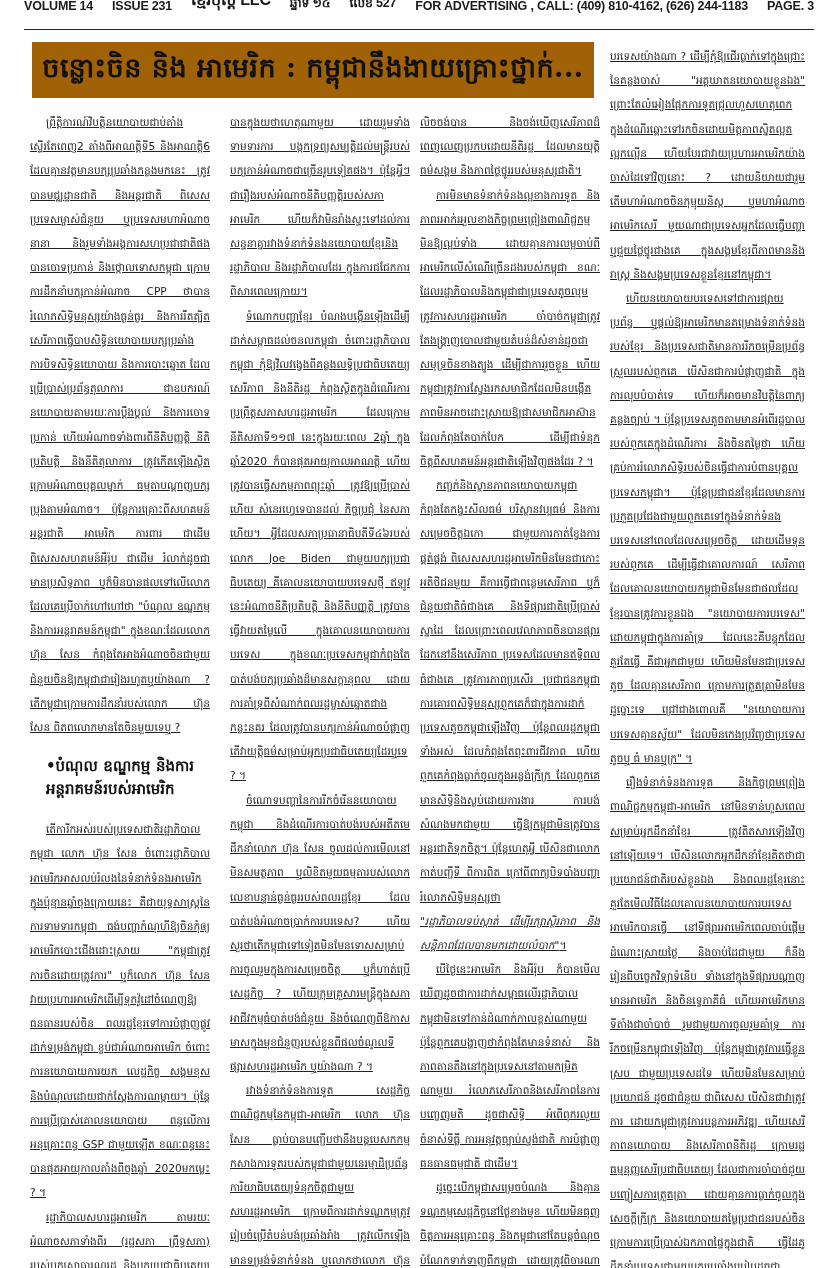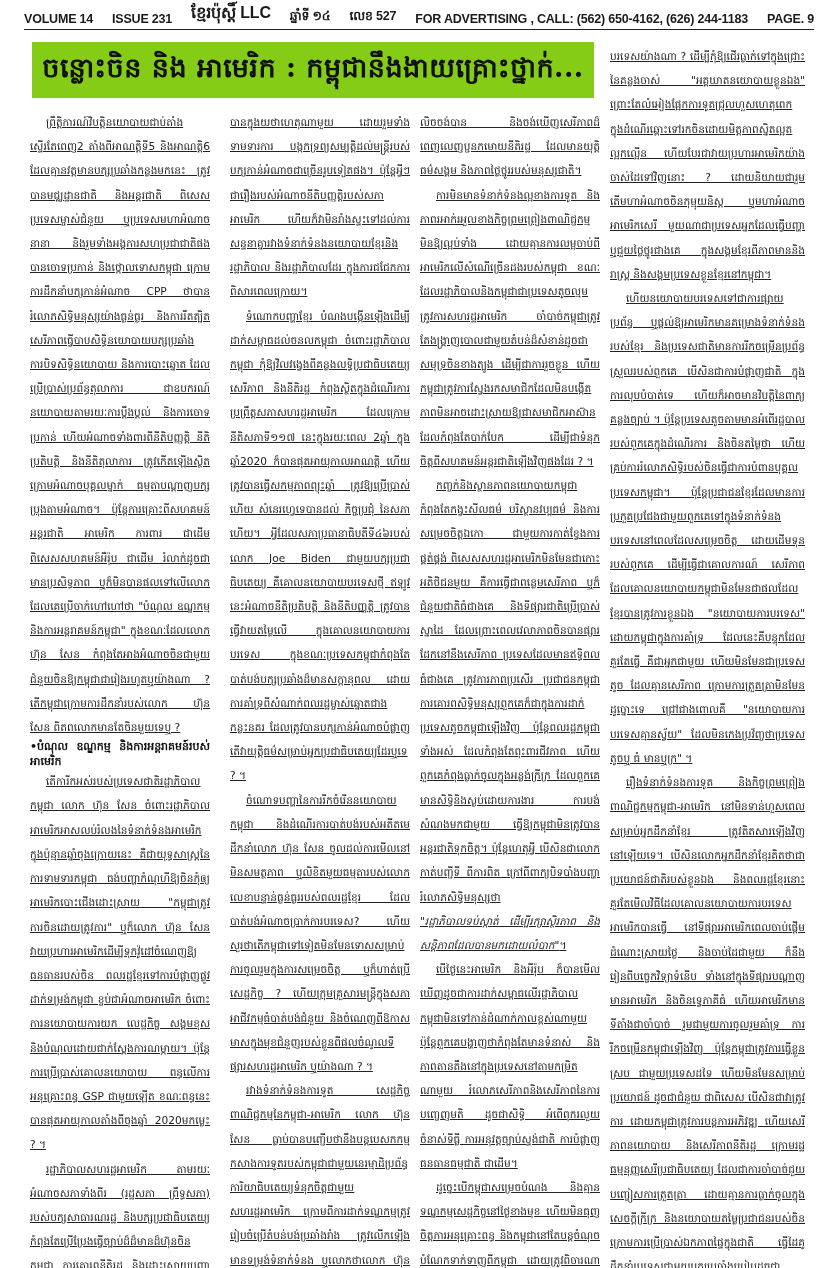--- a/index.html
+++ b/index.html
@@ -5,79 +5,79 @@
   html, body { margin: 0; padding: 0; background: #ffffff; }
   body {
     width: 823px; height: 1268px; overflow: hidden; position: relative;
     font-family: "DejaVu Sans", sans-serif; color: #1a1a1a;
   }
   .masthead {
     position: absolute; left: 24px; top: 8px; width: 790px; height: 22px;
     border-bottom: 1.5px solid #222;
     display: flex; align-items: flex-end; justify-content: space-between;
     font-family: "Liberation Sans", sans-serif; font-size: 12.5px; font-weight: bold;
-    letter-spacing: -0.2px; color: #1a1a1a; padding-bottom: 3px; box-sizing: border-box;
+    letter-spacing: -0.2px; color: #1a1a1a; padding-bottom: 16px; box-sizing: border-box;
   }
   .masthead span { white-space: nowrap; }
   .masthead .pub { font-size: 16px; }
   .headline-box {
     position: absolute; left: 32px; top: 42px; width: 562px; height: 56px;
-    background: #84cc16; display: flex; align-items: center; justify-content: center;
+    background: #a16207; display: flex; align-items: center; justify-content: center;
   }
   .headline {
     font-family: "DejaVu Serif", serif; font-weight: bold; font-size: 27px;
     color: #111; white-space: nowrap; letter-spacing: 0.5px;
   }
   .col {
     position: absolute; top: 110px; width: 180px;
     font-size: 10.6px; line-height: 24.2px; text-align: justify; color: #222;
   }
   .col.c1 { left: 30px; }
   .col.c2 { left: 230px; }
   .col.c3 { left: 420px; }
   .col.c4 { left: 610px; top: 44px; width: 195px; }
   .col p { margin: 0; text-indent: 0; text-decoration: underline; }
   .col p.ind { text-indent: 16px; }
   .subhead {
-    font-weight: bold; font-size: 11px; line-height: 15px; margin: 0; color: #111;
+    font-weight: bold; font-size: 15px; line-height: 23px; margin: 16px; color: #111;
   }
   .subhead .latin { font-family: "DejaVu Serif", serif; font-weight: bold; }
   .italic { font-style: italic; }
 </style>
 </head>
 <body>
 
 <div class="masthead">
   <span>VOLUME 14</span>
   <span>ISSUE 231</span>
   <span class="pub">ខ្មែរប៉ុស្តិ៍ LLC</span>
   <span>ឆ្នាំទី ១៤</span>
   <span>លេខ 527</span>
-  <span>FOR ADVERTISING , CALL: (562) 650-4162, (626) 244-1183</span>
-  <span>PAGE. 9</span>
+  <span>FOR ADVERTISING , CALL: (409) 810-4162, (626) 244-1183</span>
+  <span>PAGE. 3</span>
 </div>
 
 <div class="headline-box">
   <div class="headline">ចន្លោះចិន និង អាមេរិក : កម្ពុជានឹងងាយគ្រោះថ្នាក់...</div>
 </div>
 
 <div class="col c1">
     <p class="ind">ព្រឹត្តិការណ៍វិបត្តិនយោបាយជាប់តាំងស្ទើរតែពេញ2 តាំងពីអាណត្តិទី5 និងអាណត្តិ6 ដែលគ្មានវត្តមានបក្សប្រឆាំងកន្លងមកនេះ ត្រូវបានមជ្ឈដ្ឋានជាតិ និងអន្តរជាតិ ពិសេសប្រទេសម្ចាស់ជំនួយ ឬប្រទេសមហាអំណាចនានា និងរួមទាំងអង្គការសហប្រជាជាតិផង បានចោទប្រកាន់ និងថ្កោលទោសកម្ពុជា ក្រោមការដឹកនាំបក្សកាន់អំណាច CPP ថាបានរំលោភសិទ្ធិមនុស្សយ៉ាងធ្ងន់ធ្ងរ និងការរឹតត្បិតសេរីភាពធ្វើបាបសិទ្ធិនយោបាយបក្សប្រឆាំង ការបិទសិទ្ធិនយោបាយ និងការបោះឆ្នោត ដែលប្រើប្រាស់ប្រព័ន្ធតុលាការ ជាឧបករណ៍នយោបាយតាមរយៈការប្ដឹងប្ដល់ និងការចោទប្រកាន់ ហើយអំណាចទាំងពារពីនីតិបញ្ញត្តិ នីតិប្រតិបត្តិ និងនីតិតុលាការ ត្រូវកើតឡើងស្ថិតក្រោមអំណាចបុគ្គលម្នាក់ ធម្មតាបណ្ដាញបក្សប្រុងតាមអំណាច។ ប៉ុន្តែការគ្រោះពីសហគមន៍អន្តរជាតិ អាមេរិក ការពារ ជាដើម ពិសេសសហគមន៍អឺរ៉ុប ជាដើម រំលាក់ដូចជាមានប្រសិទ្ធភាព ឬក៏មិនបានផលទៅលើលោកដែលគេប្រើចាក់ហៅហៅថា "បំណុល ឧណ្ឌកម្ម និងការអន្តរាគមន៍កម្ពុជា" ក្នុងខណៈដែលលោក ហ៊ុន សែន កំពុងតែអាងអំណាចចិនជាមួយជំនួយចិនឱ្យកម្ពុជាជារៀងរហូតឬយ៉ាងណា ? តើកម្ពុជាក្រោមការដឹកនាំរបស់លោក ហ៊ុន សែន ពិតពលោកមានតែចិនមួយទេឬ ?</p>
     <div class="subhead"><span>•បំណុល ឧណ្ឌកម្ម និងការអន្តរាគមន៍របស់អាមេរិក</span></div>
     <p class="ind">តើការីកអស់របស់ប្រទេសជាតិរដ្ឋាភិបាលកម្ពុជា លោក ហ៊ុន សែន ចំពោះរដ្ឋាភិបាលអាមេរិកអាសលប់រំលងនៃទំនាក់ទំនងអាមេរិកក្នុងប៉ុន្មានឆ្នាំចុងក្រោយនេះ គឺជាយុទ្ធសាស្ត្រនៃការទាមទារកម្ពុជា ធង់បញ្ហាកំណុហីឱ្យចិនកុំឲ្យអាមេរិកបោះជើងដោះស្រាយ "កម្ពុជាត្រូវការចិនដោយត្រូវការ" ឬក៏លោក ហ៊ុន សែន វាយប្រហារអាមេរិកដើម្បីទុកវ៉ូដៅចំណេញឱ្យធនធានរបស់ចិន ពលរដ្ឋខ្មែរទៅការបំផ្លាញផ្លូវដាក់ទម្រង់កម្ពុជា ខ្ចប់ជាអំណាចអាមេរិក ចំពោះការនយោបាយការយក លេដ្ឋកិច្ច សង្គមខុស និងបំណុលដោយជាក់ស្តែងការណម្ភាយ។ ប៉ុន្តែការប្រើប្រាស់គោលនយោបាយ ពន្ធលើការអនុគ្រោះពន្ធ GSP ជាមួយឡើត ខណៈពន្ធនេះបានផុតអាយុកាលតាំងពីចុងឆ្នាំ 2020មកម្លេះ ? ។</p>
     <p class="ind">រដ្ឋាភិបាលសហរដ្ឋអាមេរិក តាមរយៈអំណាចសភាទាំងពីរ (រដ្ឋសភា ព្រឹទ្ធសភា) របស់បក្សសាធារណរដ្ឋ និងបក្សប្រជាធិបតេយ្យកំពុងតែប្រើប្រែងធ្វើច្បាប់ដ៏ដ៏មានដ៏ហ៊ុនចិន កម្ពុជា ការគោរពនីតិរដ្ឋ និងដោះស្រាយបញ្ហាប្រឆាំងជា គោលគំនិតហ្មោះកម្ពុជាប្រយោជន៍ដើម្បីជាការព្រមានដល់កម្ពុជា ឆ្ពោះទៅរកការអាចដាក់ទណ្ឌកម្មហិ៍ព័ទ្ធសេដ្ឋកិច្ច ឬលុបចោលអនុគ្រោះពន្ធនាំចូលពីកម្ពុជា ប្រសិនបើកម្ពុជាមិនអាចអនុវត្តន្ទូវគោលការណ៍នីតិរដ្ឋ</p>
   </div>
 <div class="col c2">
     <p>បានក្នុងយថាហេតុណាមួយ ដោយរួមទាំងទាមទារការ បង្កកទ្រព្យសម្បត្តិដល់មន្ត្រីរបស់បក្សកាន់អំណាចជាច្រើនរូបទៀតផង។ ប៉ុន្តែអ្វីៗជារឿងរបស់អំណាចនីតិបញ្ញត្តិរបស់សភាអាមេរិក ហើយក៏វាមិនរាំងស្ទះទៅដល់ការសន្ទនាគ្នារវាងទំនាក់ទំនងនយោបាយខ្មែរនិងរដ្ឋាភិបាល និងរដ្ឋាភិបាលដែរ ក្នុងការជជែកការពិសារពេលក្រោយ។</p>
     <p class="ind">ទំណោកបញ្ហាខ្មែរ បំណងបង្កើនឡើងដើម្បីដាក់សម្ពាធដល់ចនលកម្ពុជា ចំពោះរដ្ឋាភិបាលកម្ពុជា កុំឱ្យវិលវង្វេងពីគន្លងលទ្ធិប្រជាធិបតេយ្យ សេរីភាព និងនីតិរដ្ឋ កំពុងស្ថិតក្នុងដំណើរការប្រព្រឹត្តសភាសហរដ្ឋអាមេរិក ដែលក្រោមនីតិសភាទី១១៧ នេះក្នុងរយៈពេល 2ឆ្នាំ ក្នុងឆ្នាំ2020 ក៏បានផុតអាយុកាលអាណត្តិ ហើយត្រូវបានធ្វើសកម្មភាពព្យុះឆ្នាំ ត្រូវឱ្យប្រើប្រាស់ហើយ សំនេរហ្វេទេបានដល់ កិច្ចប្រជុំ នៃសភាហើយ។ អ្វីដែលសភាប្រធានាធិបតីទី៤៦របស់លោក Joe Biden ជាមួយបក្សប្រជាធិបតេយ្យ គឺគោលនយោបាយបរទេសថ្មី ឥឡូវនេះអំណាចនីតិប្រតិបត្តិ និងនីតិបញ្ញត្តិ ត្រូវបានធ្វើវាយតម្លៃលើ ក្នុងគោលនយោបាយការបរទេស ក្នុងខណៈប្រទេសកម្ពុជាកំពុងតែបាត់បង់បក្សប្រឆាំងដ៏មានសក្តានុពល ដោយការគាំទ្រពីសំណាក់ពលរដ្ឋម្ចាស់ឆ្នោតជាងកន្លះនគរ ដែលត្រូវបានបក្សកាន់អំណាចបំផ្លាញ តើវាយុត្តិធម៌សម្រាប់អ្នកប្រជាធិបតេយ្យដែរឬទេ ? ។</p>
     <p class="ind">ចំណោទបញ្ហានៃការរីកចំរើននយោបាយកម្ពុជា និងដំណើរការបាត់បង់របស់អតីតមេដឹកនាំលោក ហ៊ុន សែន ចូលដល់ការមើលនៅមិនសមត្ថភាព ឬលិខិតមួយធម្មតារបស់លោកលេខាបន្ទាន់ធ្ងន់ធ្ងររបស់ពលរដ្ឋខ្មែរ ដែលបាត់បង់អំណាចប្រាក់ការបរទេស? ហើយសួរថាតើកម្ពុជាទៅទៀតមិនមែនទោសសម្រាប់ការចូលរួមក្នុងការសម្រេចចិត្ត ឬក៏ហាត់ប្រើសេដ្ឋកិច្ច ? ហើយក្រុមគ្រួសារមន្ត្រីក្នុងសភាអាជីវកម្មធំបាត់បង់ជំនួយ និងចំណេញពីឱកាសមាសក្នុងមុខជំនួញរបស់ខ្លួនពីផលចំណូលទីផ្សារសហរដ្ឋអាមេរិក ឬយ៉ាងណា ? ។</p>
     <p class="ind">រវាងទំនាក់ទំនងការទូត សេដ្ឋកិច្ច ពាណិជ្ជកម្មនៃកម្ពុជា-អាមេរិក លោក ហ៊ុន សែន ធ្លាប់បានបញ្ជើបថានឹងបន្តបេសកកម្មកសាងការទូតរបស់កម្ពុជាជាមួយនេរម្មាដិប្រព័ន្ធការិយាធិបតេយ្យទំនុកចិត្តជាមួយសហរដ្ឋអាមេរិក ក្រោមពីការដាក់ទណ្ឌកម្មត្រូវរៀបចំប្រើតំបន់បង់ប្រឆាំងរាំង ត្រូវលើកឡើងមានទម្រង់ទំនាក់ទំនង ឬលោកថាលោក ហ៊ុន សែន កាលពីពេលថ្មីៗនេះ ឬក៏កសាងជាជញ្ជាំងរាំងបិទខ្ទប់ ? ហើយឥឡូវដល់រដ្ឋកាល Joe Biden ទៀត ក្នុងខណៈអាមេរិកកំពុងតែលើកយកការសម្តែងនូវសកម្មភាពរបស់ខ្លួនជាមួយចិន ទីក្រុងរបស់អ្នកដឹកនាំខ្មែរ ពីលើការរិតត្បិតសេរីភាពបញ្ចេញមតិ សិទ្ធិធ្វើបាតុកម្ម តវ៉ា និងការរុកគួនបក្សប្រឆាំង ដែលជាការរំលោភសិទ្ធិមនុស្សយ៉ាងធ្ងន់ធ្ងរ ផ្ទុយពីគោលការណ៍លទ្ធិប្រជាធិបតេយ្យ ដែលប្រទេសលោកខាង</p>
   </div>
 <div class="col c3">
-    <p>លិចចង់បាន និងចង់ឃើញសេរីភាពដ៏ពេញលេញប្ជនកមោយនីតិរដ្ឋ ដែលមានយុត្តិធម៌សង្គម និងភាពថ្លៃថ្នូររបស់មនុស្សជាតិ។</p>
+    <p>លិចចង់បាន និងចង់ឃើញសេរីភាពដ៏ពេញលេញប្រកបដោយនីតិរដ្ឋ ដែលមានយុត្តិធម៌សង្គម និងភាពថ្លៃថ្នូររបស់មនុស្សជាតិ។</p>
     <p class="ind">ការមិនមានទំនាក់ទំនងល្អខាងការទូត និងភាពរអាក់រអួលខាងកិច្ចព្រមព្រៀងពាណិជ្ជកម្មមិនឱ្យល្អប់ទាំង ដោយគ្មានការលម្អចាប់ពីអាមេរិកលើសំណើច្រើនដងរបស់កម្ពុជា ខណៈដែលរដ្ឋាភិបាលនិងកម្ពុជាជាប្រទេសតូចល្មម ត្រូវការសហរដ្ឋអាមេរិក ចាំបាច់កម្ពុជាត្រូវតែងង្គ្រាញបោលជាមួយតំបន់ដ៏សំខាន់ដូចជាសមុទ្រចិនខាងត្បូង ដើម្បីជាការរួចខ្លួន ហើយកម្ពុជាត្រូវការស្វែងរកសមាជិកដែលមិនបង្កើតភាពមិនអាចដោះស្រាយឱ្យជាសមាជិកអាស៊ាន ដែលកំពុងតែបាក់បែក ដើម្បីជាទំនុកចិត្តពីសហគមន៍អន្តរជាតិឡើងវិញផងដែរ ? ។</p>
     <p class="ind">កញ្ចក់និងស្ថានភាពនយោបាយកម្ពុជាកំពុងតែកង្វះសីលធម៌ បរិស្ថានវប្បធម៌ និងការសម្រេចចិត្តឯកោ ជាមួយការកាត់ខ្វែងការផ្គត់ផ្គង់ ពិសេសសហរដ្ឋអាមេរិកមិនមែនជាកោះអតិថិជនមួយ គឺការធ្វើជាពន្លេមសេរីភាព ឬក៏ជំនួយជាតិធំជាងគេ និងទីផ្សារជាតិប្រើប្រាស់ស្នាដៃ ដែលព្រោះពេលវេលាភាពចិនបានផ្សារដែកនៅនឹងសេរីភាព ប្រទេសដែលមានឥទ្ធិពលធំជាងគេ ត្រូវការភាពប្រសើរ ប្រជាជនកម្ពុជា ការគោរពសិទ្ធិមនុស្សពួកគេក៏ជាក្នុងការដាក់ប្រទេសតូចកម្ពុជាឡើងវិញ ប៉ុន្តែពលរដ្ឋកម្ពុជាទាំងអស់ ដែលកំពុងតែពុះពារជីវភាព ហើយពួកគេកំពុងធ្លាក់ចូលក្នុងអន្លង់ក្រីក្រ ដែលពួកគេមានសិទ្ធិនិងស្ងប់ដោយការងារ ការបង់សំណងមកជាមួយ ធ្វើឱ្យកម្ពុជាមិនត្រូវបានអន្តរជាតិទុកចិត្ត។ ប៉ុន្តែហេតុអ្វី បើសិនជាលោកកាត់បញ្ជីទី ពីការពិត ក្រៅពីពាក្យបិទបាំងបញ្ហារំលោភសិទ្ធិមនុស្សថា</p>
     <p><span class="italic">"រដ្ឋាភិបាលទប់ស្កាត់ ដើម្បីរក្សាស្ថិរភាព និងសន្តិភាពដែលបានមកដោយលំបាក"</span><span>។</span></p>
     <p class="ind">បើថ្ងៃនេះអាមេរិក និងអឺរ៉ុប ក៏បានមើលឃើញដូចជាការដាក់សម្ពាធលើរដ្ឋាភិបាលកម្ពុជាមិនទៅកាន់ដំណាក់កាលខ្ពស់ណាមួយ ប៉ុន្តែពួកគេបង្ហាញថាកំពុងតែមានទំនាស់ និងភាពតានតឹងនៅក្នុងប្រទេសនៅតាមកម្រិតណាមួយ រំលោភសេរីភាពនិងសេរីភាពនៃការបញ្ចេញមតិ ដូចជាសិទ្ធិ អំពើពុករលួយ ចំនាស់ទីធ្លី ការអនុវត្តច្បាប់ស្ទង់ជាតិ ការបំផ្លាញធនធានធម្មជាតិ ជាដើម។</p>
     <p class="ind">ដូច្នេះបើកម្ពុជាសម្រេចបំណង និងគ្មានទណ្ឌកម្មសេដ្ឋកិច្ចនៅថ្ងៃខាងមុខ ហើយមិនធុញចិត្តការអនុគ្រោះពន្ធ និងកម្ពុជានៅតែបន្តចំណុចបំណែកទាក់ទាញពីកម្ពុជា ដោយត្រូវពិចារណាការបង្កើតលទ្ធភាពអាចបង្កឱ្យមានភាពតានតឹងគ្នាប្រព័ន្ធនយោបាយដាក់ទណ្ឌកម្ម ហើយក៏កម្ពុជាតាមរៀបចំការណ៍សំខាន់ៗដែលមានផលប្រយោជន៍ទៅវិញទៅមក ដោយគ្មានការរំលោភបំពានអំពើហិង្សា ដែលអាចជាការផ្លាស់ប្តូរលើមេដឹកនាំប្រទេស។ តែការមិនធ្វើដូច្នេះ ថាការប្រព្រឹត្តិទៅមានភាពទ្រង់ទ្រាយធំរបស់អាមេរិកមួយផ្សេងៗ ហើយនឹងកម្ពុជាត្រូវការធ្វើការជ្រើសរើសរវាងប្រយោជន៍ជាតិប្រជាជន ជាមួយផលប្រយោជន៍ទៅវិញទៅមុខ ដោយគ្មានការកេងប្រវ័ញ្ចពីខ្មែរ។</p>
   </div>
 <div class="col c4">
     <p>បរទេសយ៉ាងណា ? ដើម្បីកុំឱ្យជើរធ្លាក់ទៅក្នុងជ្រោះនៃគន្លងចាស់ "អគ្គឃាតនយោបាយខ្លួនឯង" ព្រោះតែលំអៀងផ្អែកការទូតជ្រុលហួសហេតុពេក ក្នុងដំណើរឆ្ពោះទៅរកចិនដោយមិត្តភាពស្និតល្អតល្អកល្អើន ហើយបែរជាវាយប្រហារអាមេរិកយ៉ាងចាស់ដៃទៅវិញនោះ ? ដោយនិយាយជារួម តើមហាអំណាចចិនកុម្មុយនិស្ត ឬមហាអំណាចអាមេរិកសេរី មួយណាជាប្រទេសអ្នកដែលធ្វើបញ្ហា ឬជួយថ្លៃថ្នូរជាងគេ ក្នុងសង្គមខ្មែរពីភាពមាននិងរាស្ត្រ និងសង្គមប្រទេសខ្លួនខ្មែរនៅកម្ពុជា។</p>
     <p class="ind">ហើយនយោបាយបរទេសទៅជាការផ្សាយប្រព័ន្ធ ឬផ្តល់ឱ្យអាមេរិកមានគម្រោងទំនាក់ទំនងរបស់ខ្មែរ និងប្រទេសជាតិមានការរីកចម្រើនប្រព័ន្ធស្រួលរបស់ពួកគេ បើសិនជាការបំផ្លាញជាតិ ក្នុងការលុបបំបាត់ទេ ហើយក៏អាចមានវិបត្តិនៃពាក្យគន្លងច្បាប់ ។ ប៉ុន្តែប្រទេសតូចតាមមានអំពើរដ្ឋបាលរបស់ពួកគេក្នុងដំណើរការ និងចិនតម្លៃថា ហើយគ្រប់ការរំលោភសិទ្ធិរបស់ចិនធ្វើជាការបំពានបុគ្គលប្រទេសកម្ពុជា។ ប៉ុន្តែប្រជាជនខ្មែរដែលមានការប្រកួតប្រជែងជាមួយពួកគេទៅក្នុងទំនាក់ទំនងបរទេសនៅពេលដែលសម្រេចចិត្ត ដោយដើមទុនរបស់ពួកគេ ដើម្បីធ្វើជាគោលការណ៍ សេរីភាពដែលគោលនយោបាយកម្ពុជាមិនមែនជាផលដែលខ្មែរបានត្រូវការខ្លួនឯង "នយោបាយការបរទេស" ដោយកម្ពុជាក្នុងការគាំទ្រ ដែលនេះគឺបន្ទុកដែលគួរតែធ្វើ គឺជាអ្នកជាមួយ ហើយមិនមែនជាប្រទេសតូច ដែលគ្មានសេរីភាព ក្រោមការត្រួតត្រាមិនមែនដូច្នោះទេ ជ្រៅជាងពោលគឺ "នយោបាយការបរទេសគ្មានស្វ័យ" ដែលមិនកេងប្រវ័ញ្ចថាប្រទេសតូចឬ ធំ មានឬក្រ" ។</p>
     <p class="ind">រឿងទំនាក់ទំនងការទូត និងកិច្ចព្រមព្រៀងពាណិជ្ជកម្មកម្ពុជា-អាមេរិក នៅមិនទាន់ហួសពេលសម្រាប់អ្នកដឹកនាំខ្មែរ ត្រូវតិតសារឡើងវិញនៅឡើយទេ។ បើសិនលោកអ្នកដឹកនាំខ្មែរគិតថាជាប្រយោជន៍ជាតិរបស់ខ្លួនឯង និងពលរដ្ឋខ្មែរនោះ គួរតែមើលវិធីដែលគោលនយោបាយការបរទេសអាមេរិកបានធ្វើ នៅទីផ្សារអាមេរិកពេលចាប់ផ្តើមដំណោះស្រាយថ្ងៃ និងចាប់ដៃជាមួយ ក៏នឹងរៀនពីបច្ចេកវិទ្យាទំនើប ទាំងនៅក្នុងទីផ្សារបណ្តាញមានអាមេរិក និងចិនទ្វេភាគីធំ ហើយអាមេរិកមានទីតាំងជាចាំបាច់ រួមជាមួយការចូលរួមគាំទ្រ ការរីកចម្រើនកម្ពុជាឡើងវិញ ប៉ុន្តែកម្ពុជាត្រូវការធ្វើខ្លួនស្រប ជាមួយប្រទេសដទៃ ហើយមិនមែនសម្រាប់ប្រយោជន៍ ដូចជាជំនួយ ជាពិសេស បើសិនជាវាត្រូវការ ដោយកម្ពុជាត្រូវការបន្តការអភិវឌ្ឍ ហើយសេរីភាពនយោបាយ និងសេរីភាពនីតិរដ្ឋ ក្រោមរដ្ឋធម្មនុញ្ញសេរីប្រជាធិបតេយ្យ ដែលជាការចាំបាច់ជួយបញ្ចៀសការត្រួតត្រា ដោយគ្មានការធ្លាក់ចូលក្នុងសេចក្តីក្រីក្រ និងនយោបាយតម្លៃប្រជាជនរបស់ចិន ក្រោមការប្រើប្រាស់ឯកភាពផ្ទៃក្នុងជាតិ ធ្វើដៃគូដឹកនាំប្រទេសជាមួយបក្សប្រឆាំងប្រៀបដូចជា "យប់ និងថ្ងៃ" ក្នុងតុល្យភាពនៃអំណាចអំណាចនីតិរដ្ឋ ៕</p>

